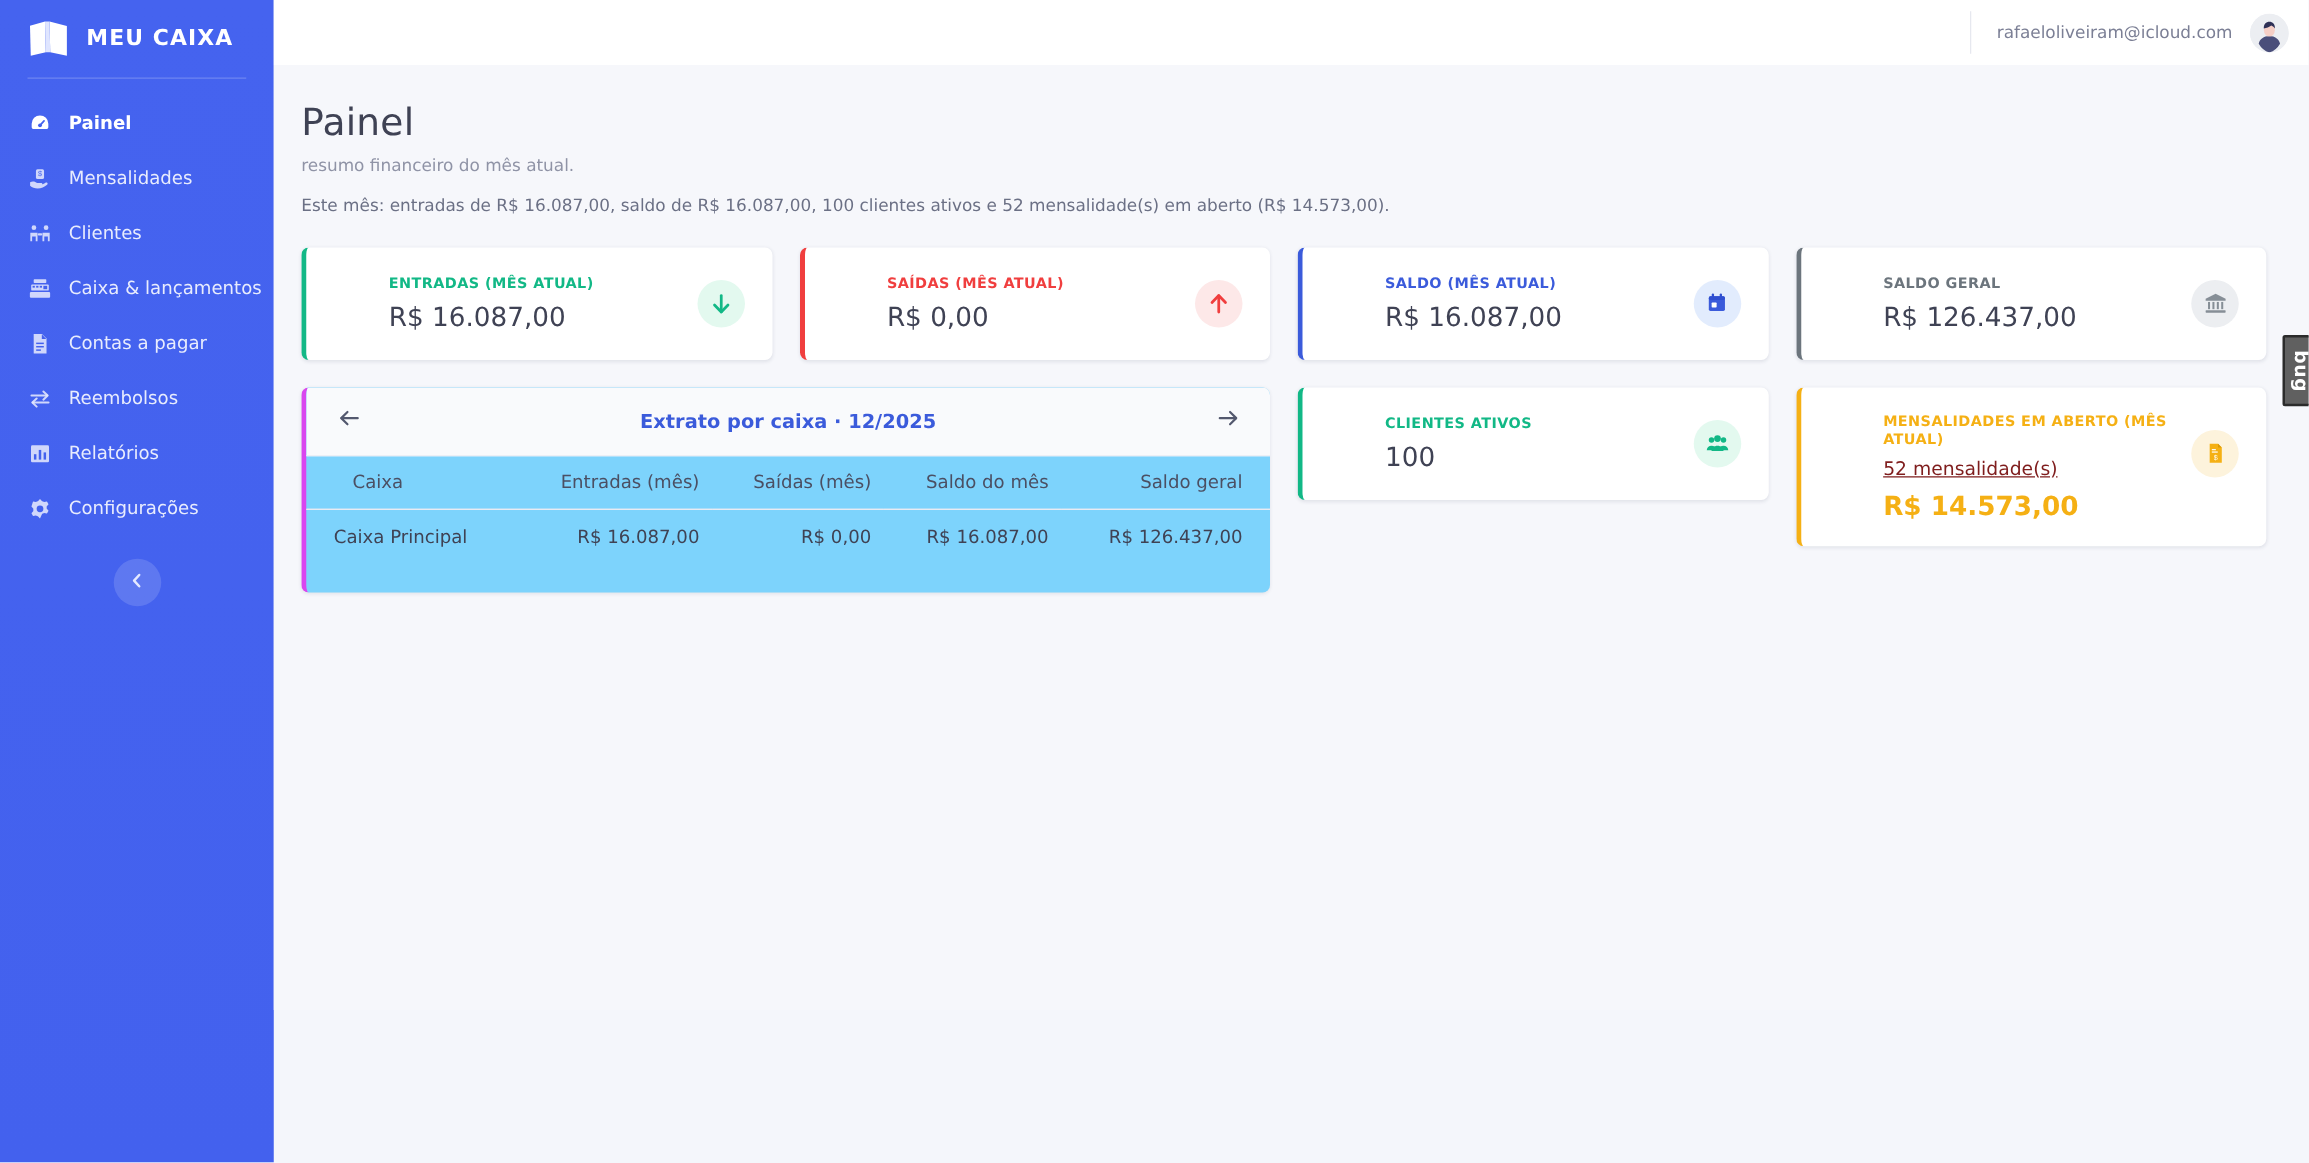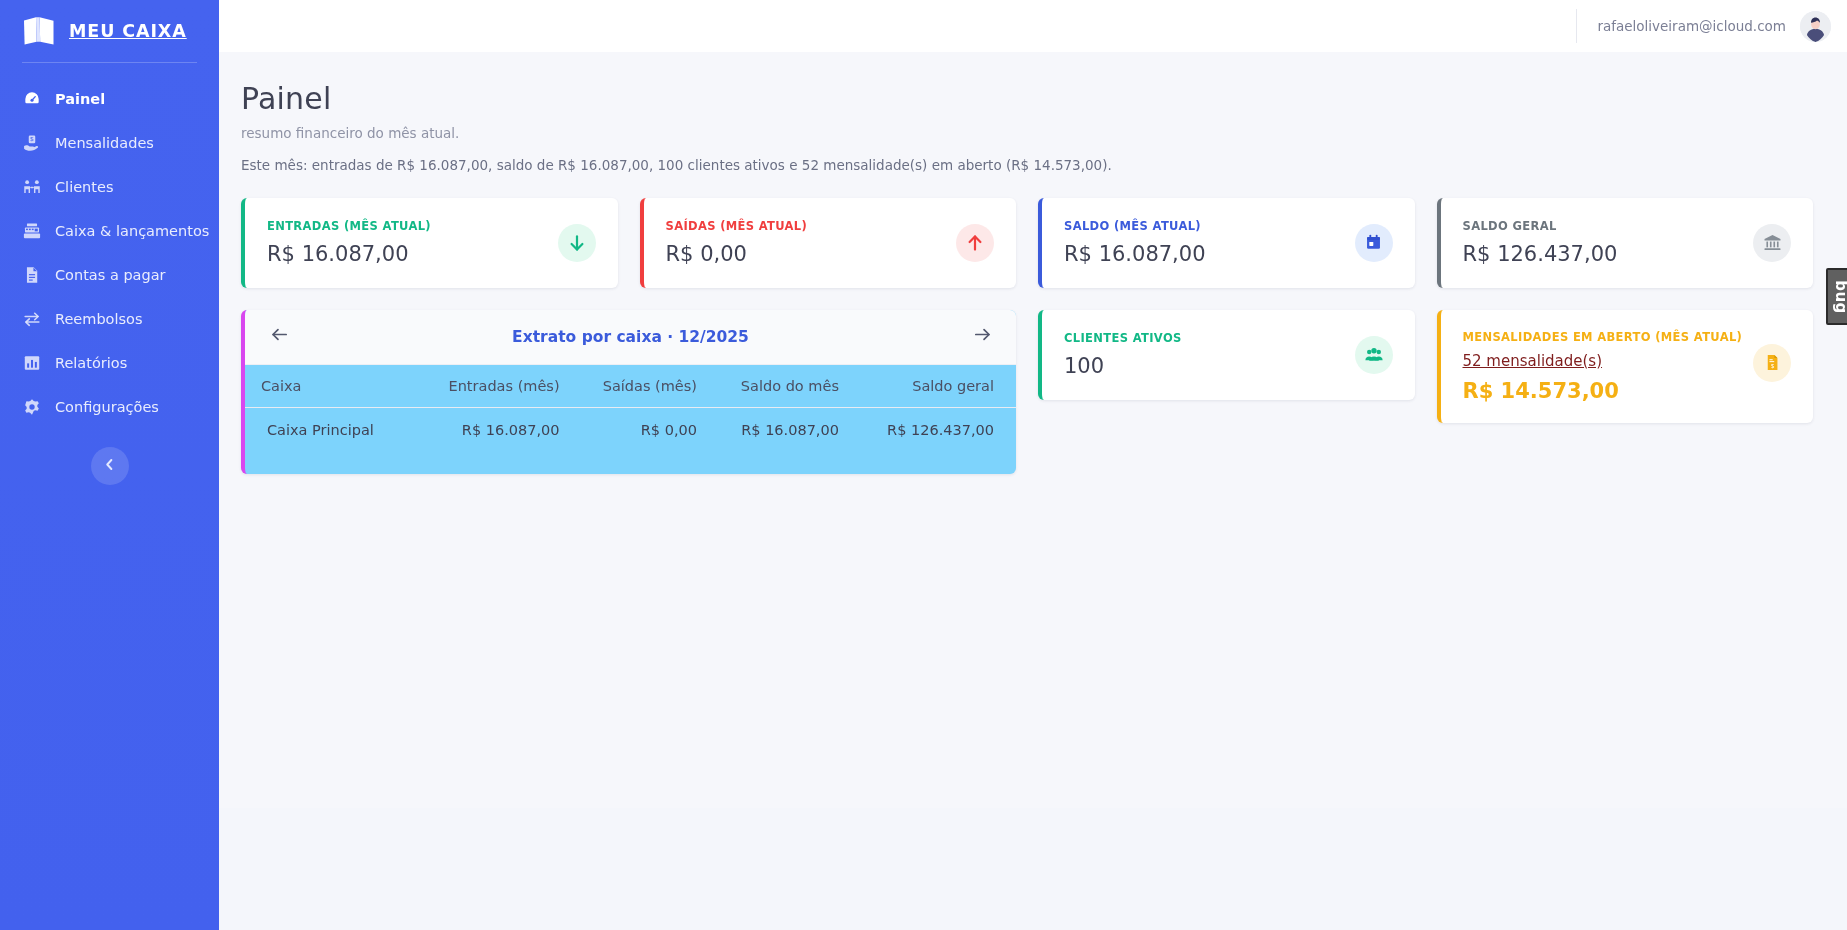--- a/index.html
+++ b/index.html
@@ -22,21 +22,21 @@
     color: #fff;
   }
   .brand {
     display: flex; align-items: center; gap: 13px;
     padding: 16px 0 16px 22px;
     height: 62px;
   }
   .brand-logo { width: 34px; height: 30px; flex: none; }
   .brand-name {
     font-size: 17.5px; font-weight: 700; letter-spacing: 0.9px;
-    color: #ffffff; white-space: nowrap; text-decoration: underline;
+    color: #ffffff; white-space: nowrap;
   }
   .brand-sep {
     height: 1px; background: rgba(255,255,255,0.22);
     margin: 0 22px 14px 22px;
   }
   .nav { display: flex; flex-direction: column; }
   .nav-item {
     display: flex; align-items: center; gap: 14px;
     padding: 12.5px 22px;
     font-size: 14.5px;
@@ -114,21 +114,21 @@
   .card {
     background: #ffffff;
     border-radius: 6px;
     box-shadow: 0 1px 3px rgba(40,48,80,0.10);
     border-left: 4px solid #ccc;
     position: relative;
     min-height: 90px;
     padding: 20px 22px;
     display: flex; align-items: center; justify-content: space-between;
   }
-  .card .card-text { display: flex; flex-direction: column; }
+  .card .card-text { display: flex; flex-direction: column; margin-left: 44px; }
   .card-label {
     font-size: 11.5px; font-weight: 700; letter-spacing: 0.35px;
     text-transform: uppercase;
   }
   .card-value {
     font-size: 21px; color: #3f4254; margin-top: 9px; font-weight: 400;
   }
   .card-value.accent { font-weight: 700; }
   .card-sub { font-size: 15px; color: #7f1d1d; margin-top: 8px; text-decoration: underline; }
   .card-ico {
@@ -163,21 +163,21 @@
     color: #53586e; flex: none;
   }
   table.extrato {
     width: 100%; border-collapse: collapse;
   }
   table.extrato th {
     font-size: 14.5px; font-weight: 400; color: #4b4f63;
     padding: 13px 10px; text-align: right;
     border-bottom: 1px solid #e9ebf2;
   }
-  table.extrato th:first-child { text-align: left; padding-left: 16px; }
+  table.extrato th:first-child { text-align: left; padding-left: 37px; }
   table.extrato th:last-child { padding-right: 22px; }
   table.extrato td {
     font-size: 14.5px; padding: 14px 10px; text-align: right;
     color: #3f4254;
   }
   table.extrato td:first-child { text-align: left; padding-left: 22px; }
   table.extrato td:last-child { padding-right: 22px; }
   td.caixa-name { color: #3b5bdb; cursor: pointer; }
   td.pos { color: #25c281; }
   td.neg { color: #f03e3e; }

